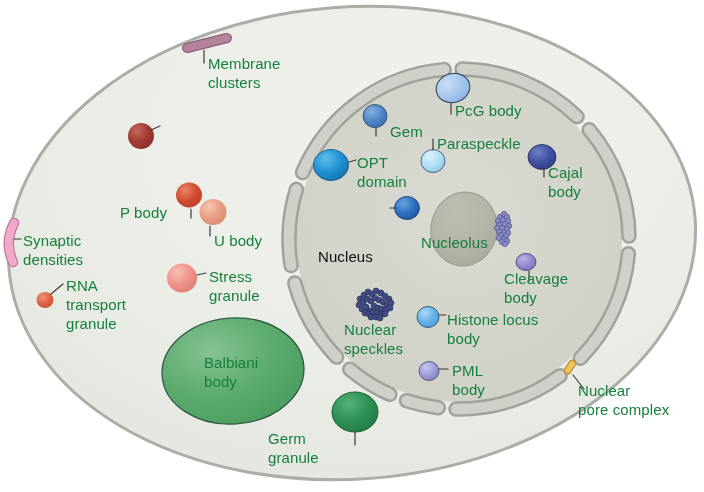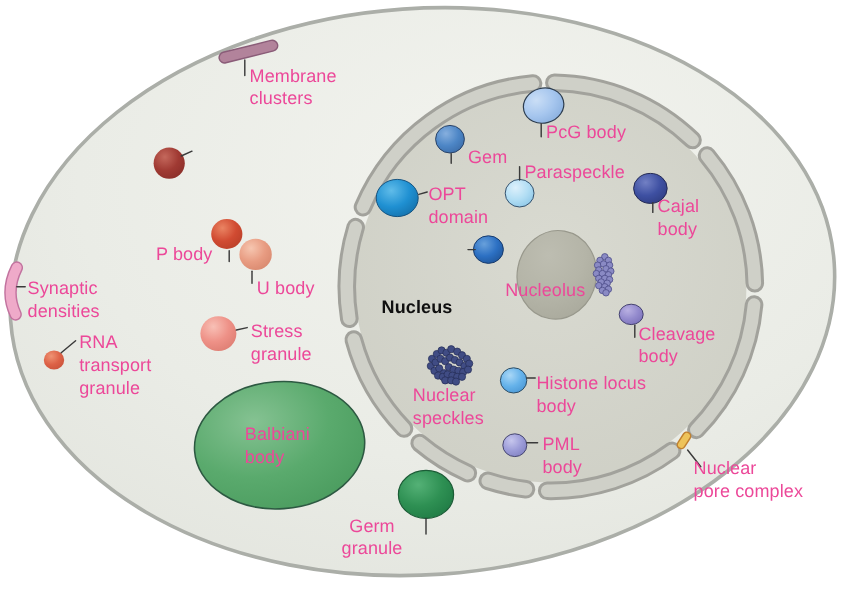--- a/index.html
+++ b/index.html
@@ -1,22 +1,22 @@
 <!DOCTYPE html>
 <html><head>
 <meta charset="utf-8">
 <style>
   html,body{margin:0;padding:0;background:#ffffff;}
   .stage{position:relative;width:704px;height:492px;background:#ffffff;overflow:hidden;
          font-family:"Liberation Sans",sans-serif;}
   svg{position:absolute;left:0;top:0;}
-  .lbl{position:absolute;font:15px/19px "Liberation Sans",sans-serif;color:#ec4899;
+  .lbl{position:absolute;font:15px/19px "Liberation Sans",sans-serif;color:#15803d;
        white-space:pre-line;letter-spacing:.1px;}
-  .ra{text-align:center;}
-  .bold{font-weight:bold;color:#101010;}
+  .ra{text-align:left;}
+  .bold{font-weight:normal;color:#101010;}
 </style>
 </head>
 <body>
 
 <div class="stage">
   <svg id="cell-svg" width="704" height="492" viewBox="0 0 704 492">
       <defs>
         <radialGradient id="gCell" cx="60%" cy="30%" r="92%">
           <stop offset="0%" stop-color="#f2f3ee"></stop>
           <stop offset="55%" stop-color="#eaece6"></stop>
@@ -292,21 +292,21 @@
 granule</div>
   <div class="lbl bold" style="left:318px;top:247px">Nucleus</div>
   <div class="lbl" style="left:421px;top:233px">Nucleolus</div>
   <div class="lbl" style="left:455px;top:101px">PcG body</div>
   <div class="lbl" style="left:390px;top:122px">Gem</div>
   <div class="lbl" style="left:437px;top:134px">Paraspeckle</div>
   <div class="lbl" style="left:357px;top:153px">OPT
 domain</div>
   <div class="lbl" style="left:548px;top:163px">Cajal
 body</div>
-  <div class="lbl" style="left:532px;top:269px">Cleavage
+  <div class="lbl" style="left:504px;top:269px">Cleavage
 body</div>
   <div class="lbl" style="left:344px;top:320px">Nuclear
 speckles</div>
   <div class="lbl" style="left:447px;top:310px">Histone locus
 body</div>
   <div class="lbl" style="left:452px;top:361px">PML
 body</div>
   <div class="lbl" style="left:578px;top:381px">Nuclear
 pore complex</div>
 </div>

